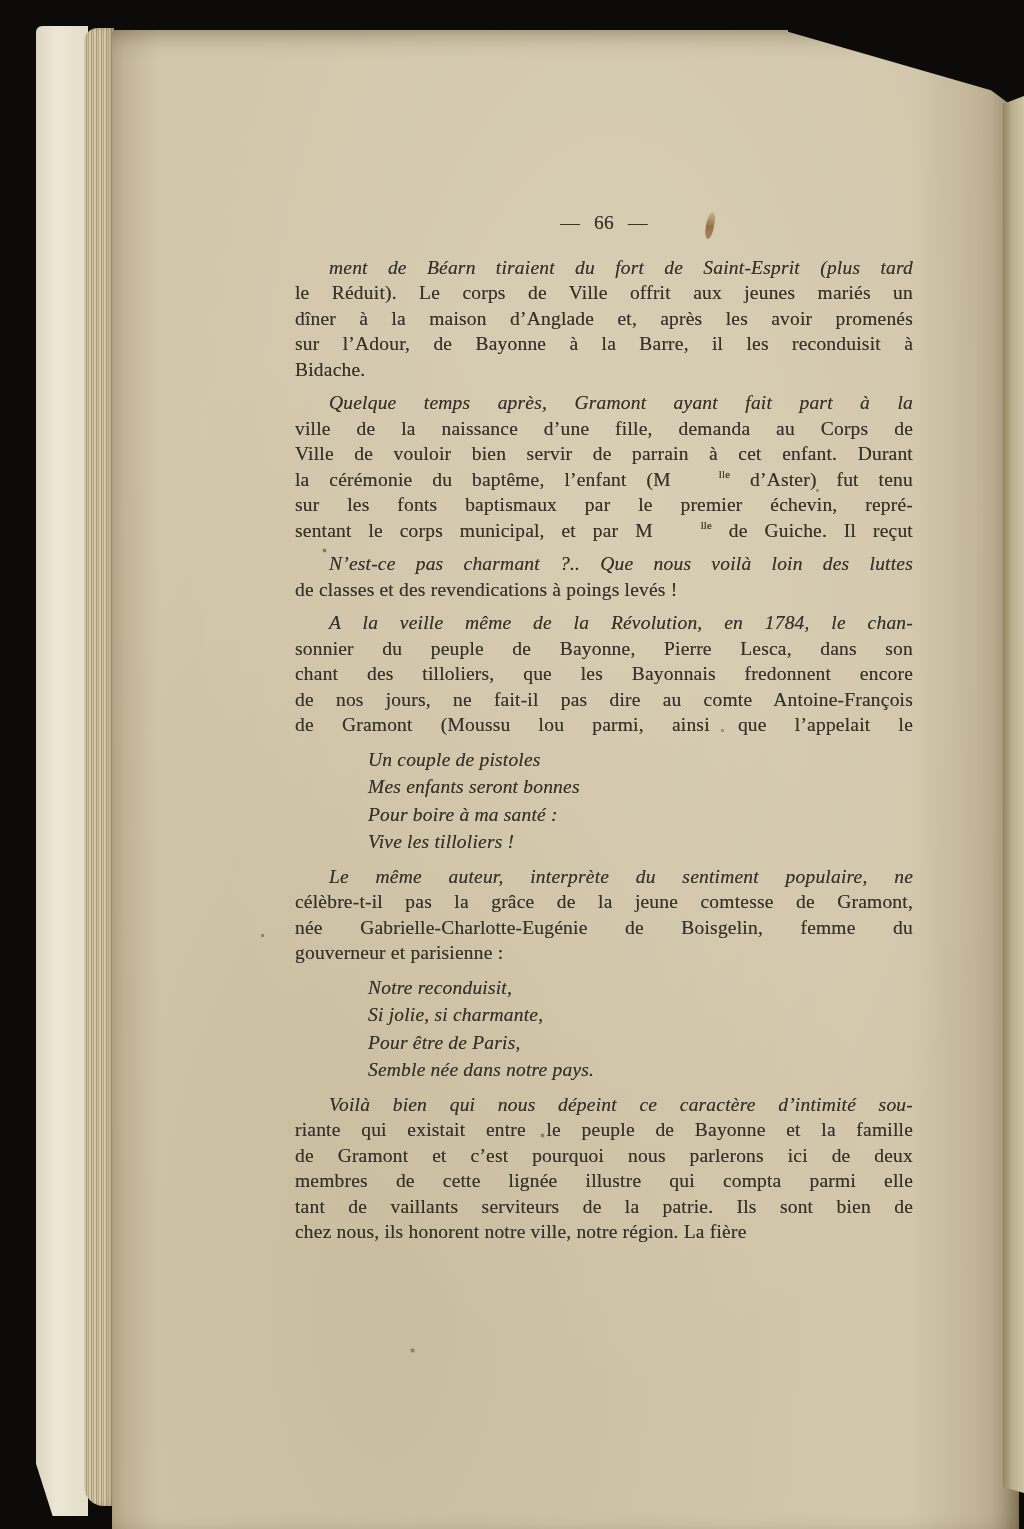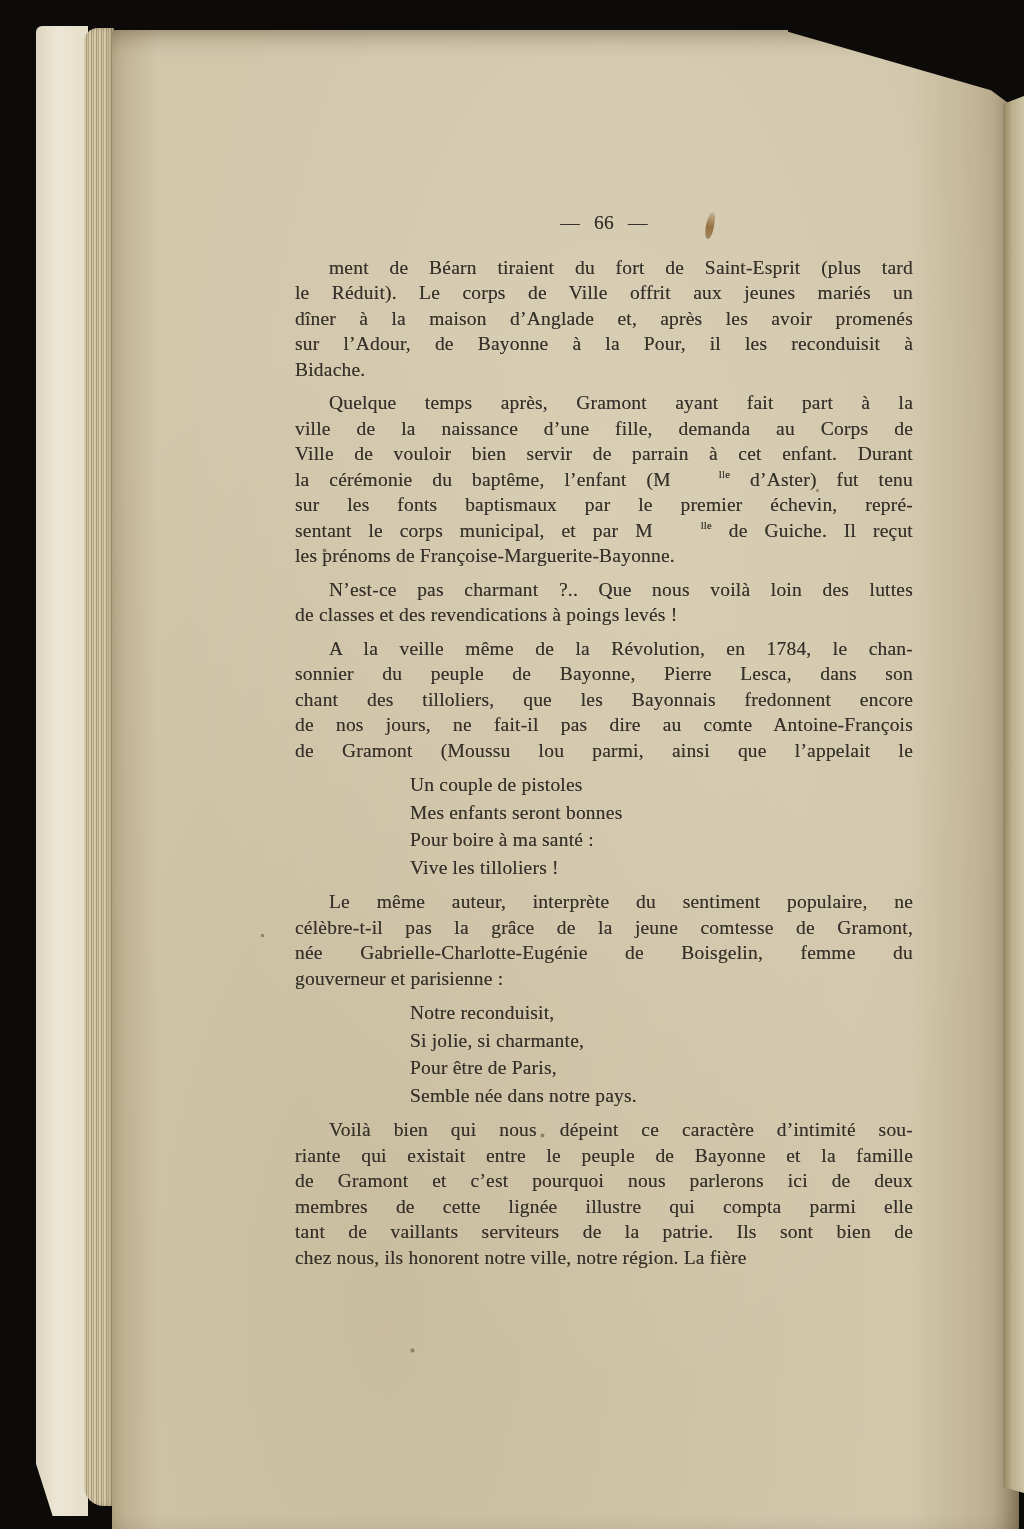--- a/index.html
+++ b/index.html
@@ -124,23 +124,24 @@
     text-align: center;
     word-spacing: 9px;
     margin-bottom: 19px;
   }
   .block { margin-bottom: 8px; }
   .block .line {
     text-align: justify;
     text-align-last: justify;
   }
   .block .line.last { text-align-last: left; }
-  .block.paragraph .line.first { text-indent: 34px; }
+  .block.paragraph .line.first { text-indent: 34px; font-style: italic; }
   .block.verse {
-    margin-left: 115px;
+    margin-left: 73px;
+    font-style: italic;
     line-height: 27.5px;
   }
   .block.verse .line,
   .block.verse .line.last {
     text-align: left;
     text-align-last: left;
   }
   sup {
     font-size: 0.55em;
     vertical-align: super;
@@ -158,31 +159,30 @@
   <div class="page">
     <div class="stain"></div>
     <div class="specks"></div>
     <div class="text-block">
       <div class="page-number">— 66 —</div>
       <div>
           <div class="block paragraph">
             <div class="line first">ment de Béarn tiraient du fort de Saint-Esprit (plus tard</div>
             <div class="line">le Réduit). Le corps de Ville offrit aux jeunes mariés un</div>
             <div class="line">dîner à la maison d’Anglade et, après les avoir promenés</div>
-            <div class="line">sur l’Adour, de Bayonne à la Pour, il les reconduisit à</div>
+            <div class="line">sur l’Adour, de Bayonne à la Barre, il les reconduisit à</div>
             <div class="line last">Bidache.</div>
           </div>
           <div class="block paragraph">
             <div class="line first">Quelque temps après, Gramont ayant fait part à la</div>
             <div class="line">ville de la naissance d’une fille, demanda au Corps de</div>
             <div class="line">Ville de vouloir bien servir de parrain à cet enfant. Durant</div>
             <div class="line">la cérémonie du baptême, l’enfant (M<sup>lle</sup> d’Aster) fut tenu</div>
             <div class="line">sur les fonts baptismaux par le premier échevin, repré-</div>
             <div class="line">sentant le corps municipal, et par M<sup>lle</sup> de Guiche. Il reçut</div>
-            <div class="line last">les prénoms de Françoise-Marguerite-Bayonne.</div>
           </div>
           <div class="block paragraph">
             <div class="line first">N’est-ce pas charmant ?.. Que nous voilà loin des luttes</div>
             <div class="line last">de classes et des revendications à poings levés !</div>
           </div>
           <div class="block paragraph">
             <div class="line first">A la veille même de la Révolution, en 1784, le chan-</div>
             <div class="line">sonnier du peuple de Bayonne, Pierre Lesca, dans son</div>
             <div class="line">chant des tilloliers, que les Bayonnais fredonnent encore</div>
             <div class="line">de nos jours, ne fait-il pas dire au comte Antoine-François</div>

